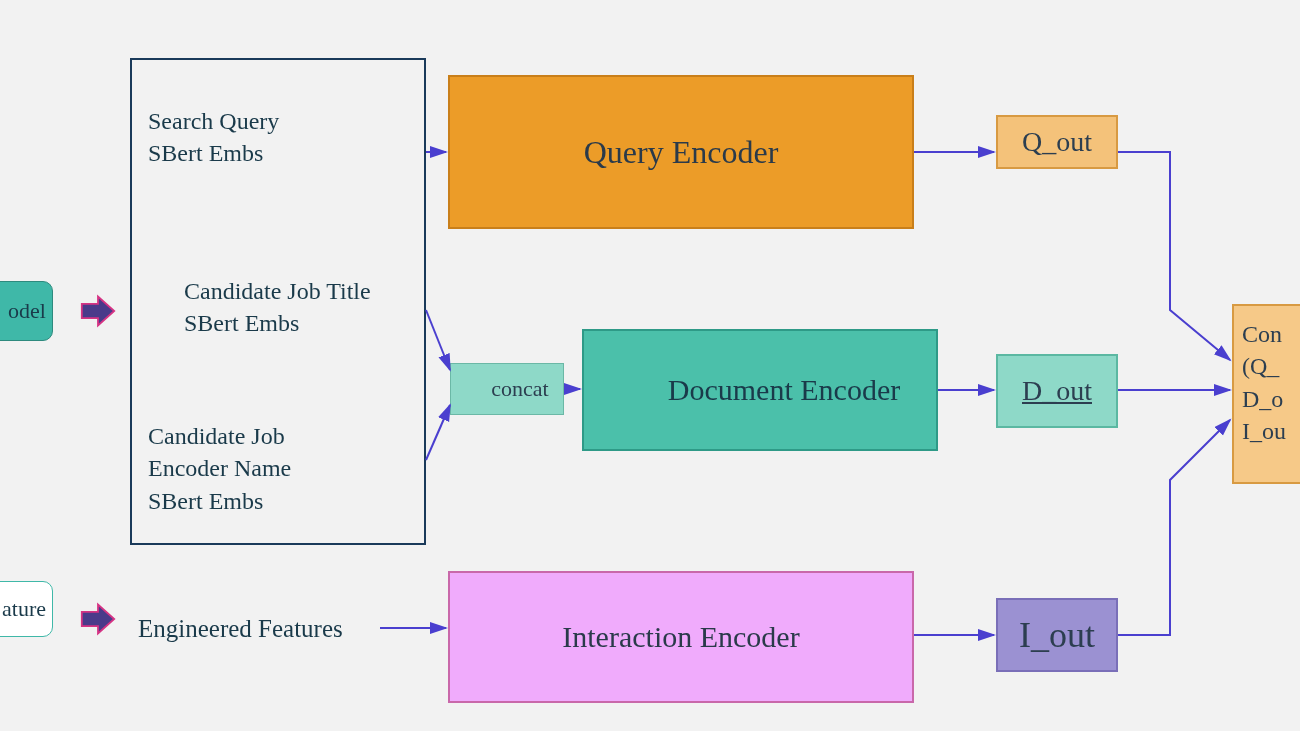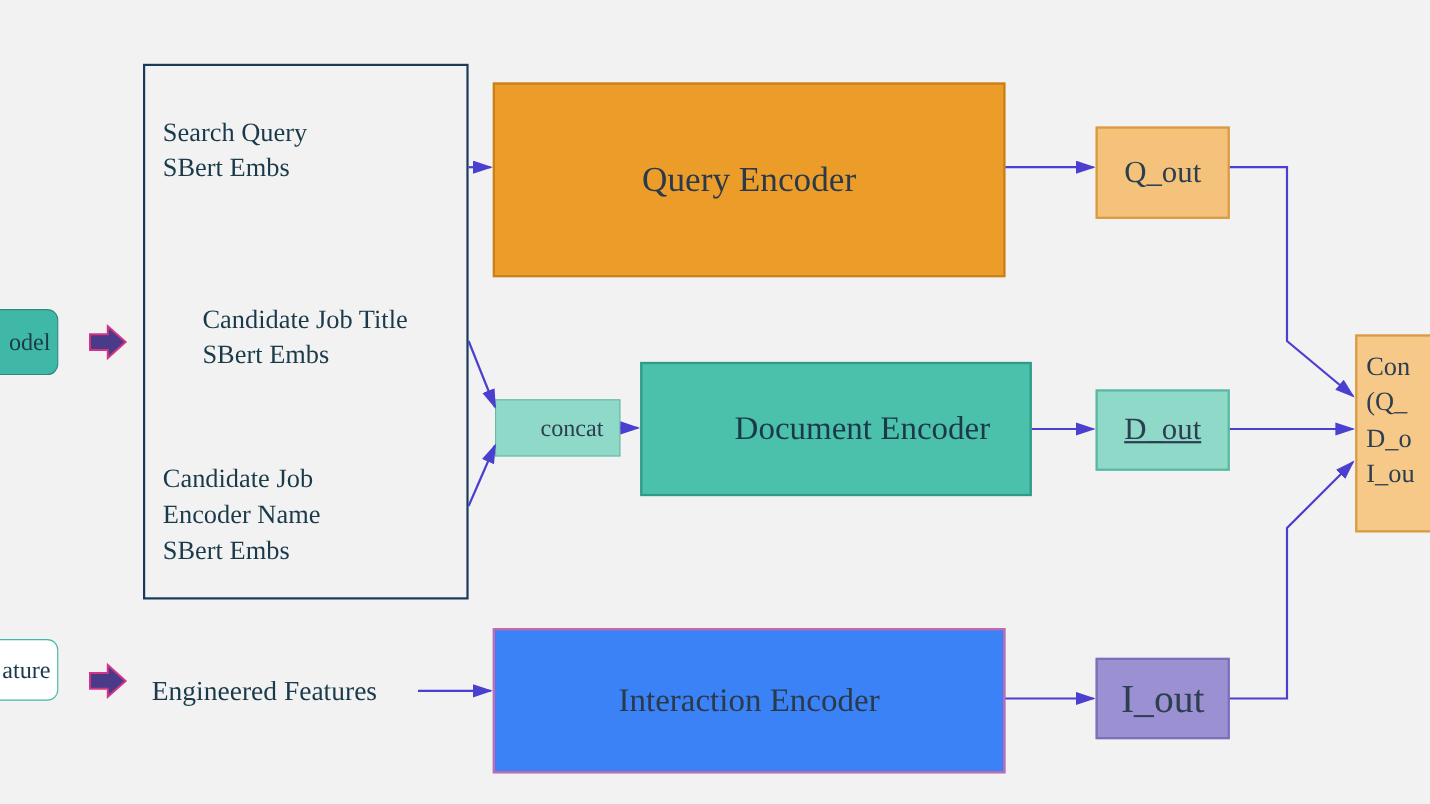--- a/index.html
+++ b/index.html
@@ -73,44 +73,44 @@
   
   .concat {
     left: 450px; top: 363px; width: 114px; height: 52px;
     background: #8ed9c8;
     border: 1px solid #6bb8a6;
     font-size: 22px;
     padding-left: 26px;
   }
   
   .q-encoder {
-    left: 448px; top: 75px; width: 466px; height: 177px;
+    left: 448px; top: 75px; width: 466px; height: 154px;
     background: #ec9c28;
     border: 2px solid #c97f1a;
     font-size: 32px;
     color: #2a3a4a;
   }
   .d-encoder {
     left: 582px; top: 329px; width: 356px; height: 122px;
     background: #4bc0aa;
     border: 2px solid #2e9a87;
     font-size: 30px;
     color: #1a3a4a;
     padding-left: 48px;
   }
   .i-encoder {
     left: 448px; top: 571px; width: 466px; height: 132px;
-    background: #3b82f6;
+    background: #f0abfc;
     border: 2px solid #c968aa;
     font-size: 30px;
     color: #2a3a4a;
   }
   
   .q-out {
-    left: 996px; top: 115px; width: 122px; height: 84px;
+    left: 996px; top: 115px; width: 122px; height: 54px;
     background: #f4c27a;
     border: 2px solid #d89a42;
     font-size: 28px;
   }
   .d-out {
     left: 996px; top: 354px; width: 122px; height: 74px;
     background: #8ed9c8;
     border: 2px solid #5bb8a2;
     font-size: 28px;
     text-decoration: underline;

